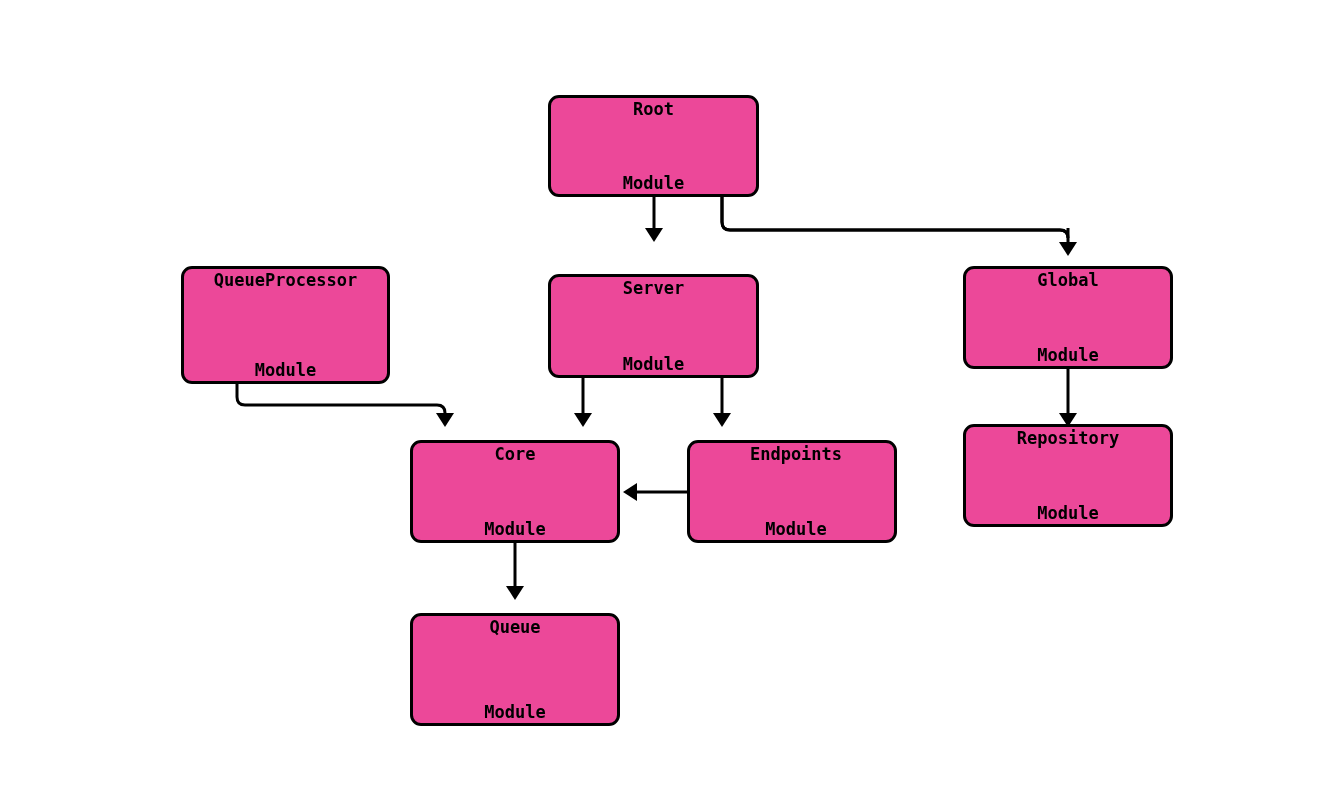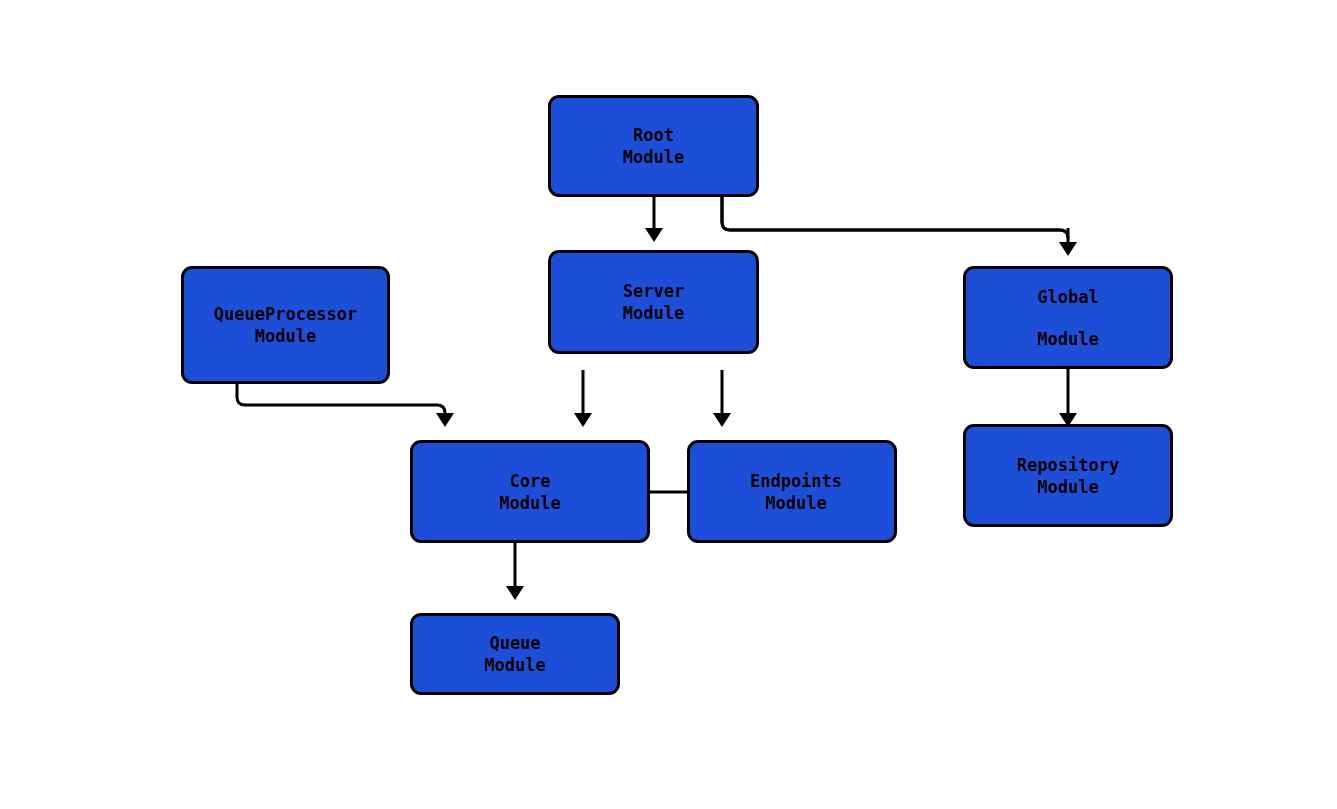--- a/index.html
+++ b/index.html
@@ -30,27 +30,27 @@
   #node-layer {
     position: absolute;
     left: 0;
     top: 0;
     width: 1337px;
     height: 809px;
   }
   .node {
     position: absolute;
     box-sizing: border-box;
-    background: #1d4ed8;
+    background: #ec4899;
     border: 3px solid #000000;
     border-radius: 11px;
     display: flex;
     flex-direction: column;
     align-items: center;
-    justify-content: center;
+    justify-content: space-between;
   }
   .node-line {
     font-family: "DejaVu Sans Mono", "Liberation Mono", monospace;
     font-size: 17px;
     font-weight: 700;
     line-height: 22px;
     color: #000000;
     text-align: center;
     white-space: pre;
     letter-spacing: 0px;
@@ -119,44 +119,44 @@
     <div class="node" style="left:548px; top:95px; width:211px; height:102px;">
       <div class="node-line">Root</div>
       <div class="node-line">Module</div>
     </div>
 
     <div class="node" style="left:133px; top:266px; width:209px; height:118px;margin-left:48px;">
       <div class="node-line">QueueProcessor</div>
       <div class="node-line">Module</div>
     </div>
 
-    <div class="node" style="left:548px; top:250px; width:211px; height:104px;">
+    <div class="node" style="left:548px; top:274px; width:211px; height:104px;">
       <div class="node-line">Server</div>
       <div class="node-line">Module</div>
     </div>
 
     <div class="node" style="left:963px; top:266px; width:210px; height:103px;gap:20px;">
       <div class="node-line">Global</div>
       <div class="node-line">Module</div>
     </div>
 
-    <div class="node" style="left:410px; top:440px; width:240px; height:103px;">
+    <div class="node" style="left:410px; top:440px; width:210px; height:103px;">
       <div class="node-line">Core</div>
       <div class="node-line">Module</div>
     </div>
 
     <div class="node" style="left:687px; top:440px; width:210px; height:103px;padding-left:8px;">
       <div class="node-line">Endpoints</div>
       <div class="node-line">Module</div>
     </div>
 
     <div class="node" style="left:963px; top:424px; width:210px; height:103px;">
       <div class="node-line">Repository</div>
       <div class="node-line">Module</div>
     </div>
 
-    <div class="node" style="left:410px; top:613px; width:210px; height:82px;">
+    <div class="node" style="left:410px; top:613px; width:210px; height:113px;">
       <div class="node-line">Queue</div>
       <div class="node-line">Module</div>
     </div>
 
   </div>
 </div>
 
 </body></html>

